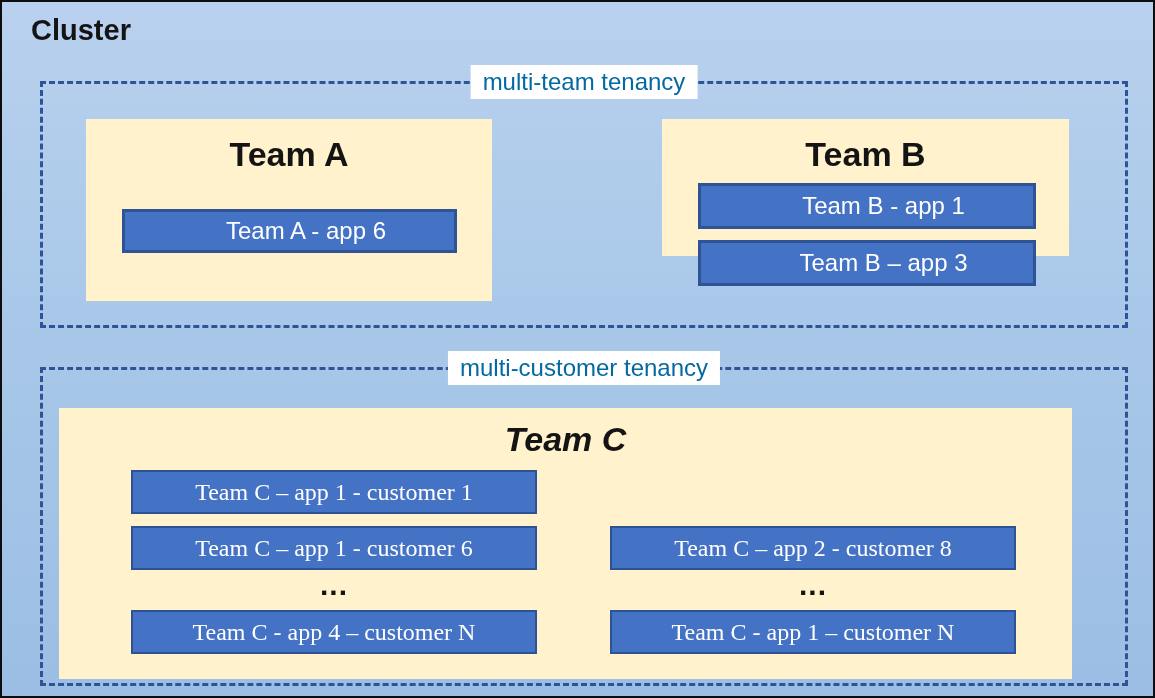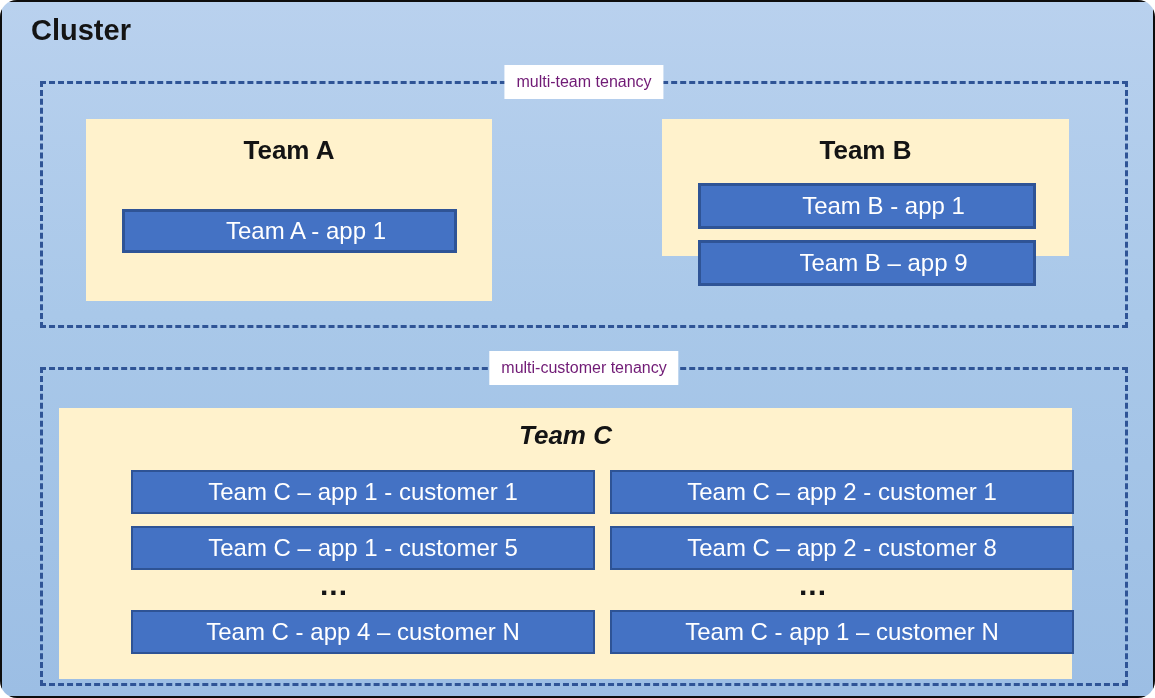--- a/index.html
+++ b/index.html
@@ -3,21 +3,20 @@
 <meta charset="utf-8">
 <style>
   html, body { margin: 0; padding: 0; background: #fff; }
   * { box-sizing: border-box; }
   .stage {
     position: relative;
     width: 1155px;
     height: 698px;
     font-family: "Liberation Sans", sans-serif;
     overflow: hidden;
-    border-radius: 17px;
   }
   .cluster-box {
     position: absolute;
     inset: 0;
     border: 2px solid #0d0d0d;
     background: linear-gradient(180deg, #b9d1ee 0%, #a9c8e9 45%, #9cbee4 100%);
   }
   .cluster-title {
     position: absolute;
     left: 29px;
@@ -41,41 +40,41 @@
     top: 365px;
     width: 1088px;
     height: 319px;
   }
   .zone-label {
     position: absolute;
     top: -19px;
     left: 50%;
     transform: translateX(-50%);
     background: #ffffff;
-    color: #701a75;
-    font-size: 16px;
+    color: #0369a1;
+    font-size: 24px;
     line-height: 20px;
     padding: 7px 12px;
     white-space: nowrap;
     z-index: 3;
   }
   .team-panel {
     position: absolute;
     background: #fff2cc;
     z-index: 2;
   }
   .panel-team-a { left: 84px;  top: 117px; width: 406px;  height: 182px; }
   .panel-team-b { left: 660px; top: 117px; width: 407px;  height: 137px; }
   .panel-team-c { left: 57px;  top: 406px; width: 1013px; height: 271px; }
   .team-title {
     position: absolute;
     left: 0;
     width: 100%;
     text-align: center;
-    font-size: 26px;
+    font-size: 34px;
     font-weight: bold;
     color: #141414;
   }
   .team-title-a, .team-title-b { top: 16px; }
   .team-title-c { top: 12px; font-style: italic; }
   .app-pill {
     position: absolute;
     background: #4472c4;
     color: #ffffff;
     display: flex;
@@ -84,21 +83,21 @@
     font-size: 24px;
     white-space: nowrap;
   }
   .pill-thick { border: 3px solid #2f5496; padding-left: 33px; }
   .pill-thin  { border: 2px solid #2e5395; }
   .app-a1 { left: 36px; top: 90px;  width: 335px; height: 44px; }
   .app-b1 { left: 36px; top: 64px;  width: 338px; height: 46px; }
   .app-b2 { left: 36px; top: 121px; width: 338px; height: 46px; }
   .c-col-1 { left: 72px; }
   .c-col-2 { left: 551px; }
-  .c-row { width: 464px; height: 44px; }
+  .c-row { width: 406px; height: 44px; font-family: Liberation Serif, serif; }
   .c-row-1 { top: 62px; }
   .c-row-2 { top: 118px; }
   .c-row-n { top: 202px; }
   .c-ellipsis {
     position: absolute;
     top: 164px;
     width: 406px;
     text-align: center;
     font-size: 30px;
     line-height: 26px;
@@ -114,41 +113,40 @@
   <div class="cluster-box">
 
     <div class="cluster-title">Cluster</div>
 
     <div class="tenancy-zone zone-multi-team">
       <div class="zone-label">multi-team tenancy</div>
     </div>
 
     <div class="team-panel panel-team-a">
       <div class="team-title team-title-a">Team A</div>
-      <div class="app-pill pill-thick app-a1">Team A - app 1</div>
+      <div class="app-pill pill-thick app-a1">Team A - app 6</div>
     </div>
 
     <div class="team-panel panel-team-b">
       <div class="team-title team-title-b">Team B</div>
       <div class="app-pill pill-thick app-b1">Team B - app 1</div>
-      <div class="app-pill pill-thick app-b2">Team B – app 9</div>
+      <div class="app-pill pill-thick app-b2">Team B – app 3</div>
     </div>
 
     <div class="tenancy-zone zone-multi-customer">
       <div class="zone-label">multi-customer tenancy</div>
     </div>
 
     <div class="team-panel panel-team-c">
       <div class="team-title team-title-c">Team C</div>
 
       <div class="app-pill pill-thin c-col-1 c-row c-row-1">Team C – app 1 - customer 1</div>
-      <div class="app-pill pill-thin c-col-1 c-row c-row-2">Team C – app 1 - customer 5</div>
+      <div class="app-pill pill-thin c-col-1 c-row c-row-2">Team C – app 1 - customer 6</div>
       <div class="c-ellipsis c-col-1">...</div>
       <div class="app-pill pill-thin c-col-1 c-row c-row-n">Team C - app 4 – customer N</div>
 
-      <div class="app-pill pill-thin c-col-2 c-row c-row-1">Team C – app 2 - customer 1</div>
       <div class="app-pill pill-thin c-col-2 c-row c-row-2">Team C – app 2 - customer 8</div>
       <div class="c-ellipsis c-col-2">...</div>
       <div class="app-pill pill-thin c-col-2 c-row c-row-n">Team C - app 1 – customer N</div>
     </div>
 
   </div>
 </div>
 
 </body></html>

